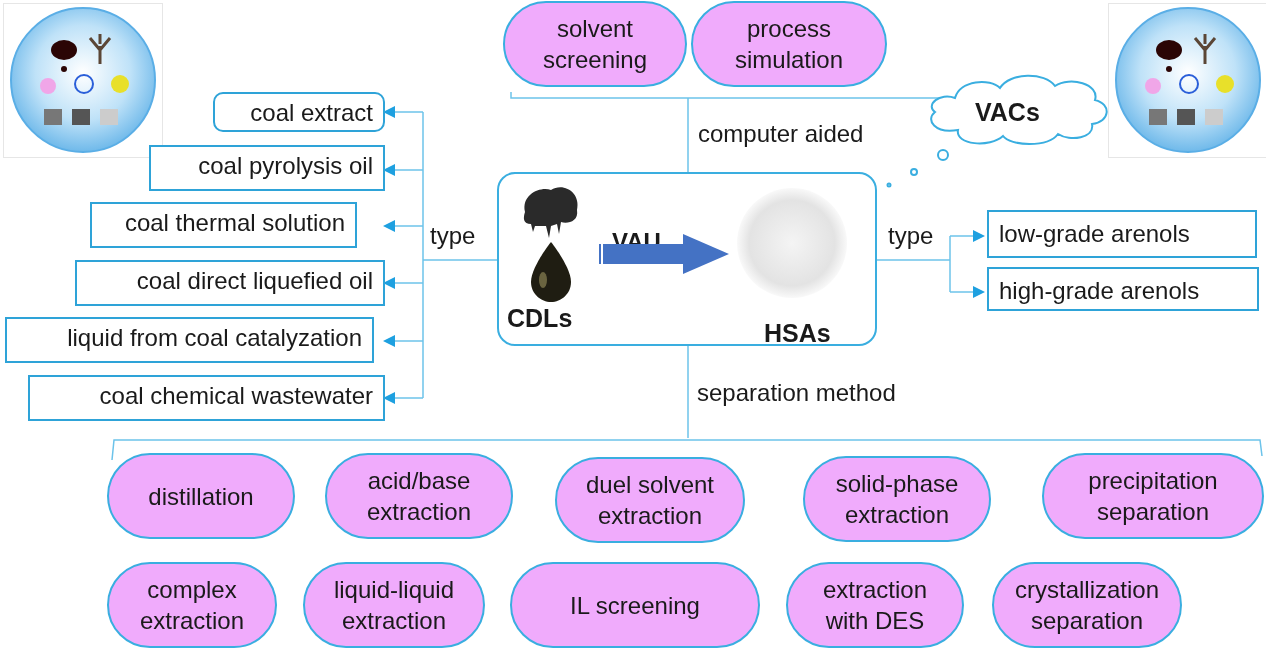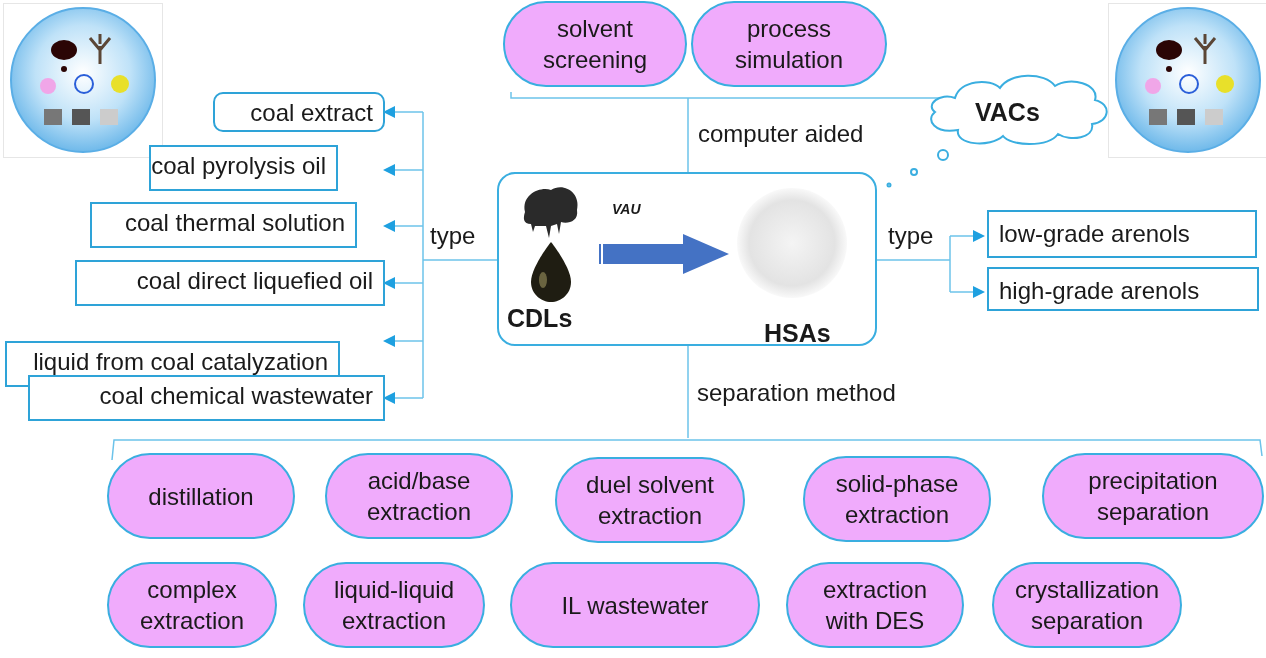--- a/index.html
+++ b/index.html
@@ -115,37 +115,37 @@
 <div class="label bold" style="left:975px;top:98px;font-size:25px;">VACs</div>
 
 <div class="abs" style="left:497px;top:172px;width:380px;height:174px;border:2px solid #3aaee0;border-radius:18px;box-sizing:border-box;background:#fff;">
 
   <svg class="abs" style="left:22px;top:8px;" width="60" height="122">
     <path d="M4 30 C0 12 20 4 30 8 C42 0 60 10 56 28 C58 40 46 42 40 40 L38 52 L36 42 L30 44 L28 56 L25 44 L14 44 L12 50 L10 42 C2 42 2 36 4 30 Z" fill="#2a2a2a"></path>
     <path d="M30 60 C30 60 10 85 10 100 C10 112 20 120 30 120 C40 120 50 112 50 100 C50 85 30 60 30 60 Z" fill="#1f1d12"></path>
     <ellipse cx="22" cy="98" rx="4" ry="8" fill="#6a6440"></ellipse>
   </svg>
   <div class="label bold" style="left:8px;top:130px;font-size:25px;">CDLs</div>
-  <div class="label bold" style="left:113px;top:27px;font-size:14px;font-style:italic;">VAU</div>
+  <div class="label bold" style="left:113px;top:54px;font-size:24px;">VAU</div>
   <svg class="abs" style="left:96px;top:60px;" width="140" height="42">
     <rect x="4" y="10" width="84" height="20" fill="#4472c4"></rect>
     <rect x="6" y="10" width="2" height="20" fill="#fff"></rect>
     <polygon points="88,0 134,20 88,40" fill="#4472c4"></polygon>
   </svg>
 
   <div class="abs" style="left:238px;top:14px;width:110px;height:110px;border-radius:50%;background:radial-gradient(circle, #f4f4f4 0%, #e3e3e3 55%, rgba(255,255,255,0) 75%);"></div>
   <div class="label bold" style="left:265px;top:130px;font-size:25px;margin-top:15px;">HSAs</div>
 </div>
 
 <div class="label" style="left:430px;top:222px;">type</div>
 <div class="rect-box" style="left:213px;top:92px;width:172px;height:40px;border-radius:10px;">coal extract</div>
-<div class="rect-box" style="left:149px;top:145px;width:189px;height:46px;">coal pyrolysis oil</div>
+<div class="rect-box" style="left:149px;top:145px;width:236px;height:46px;">coal pyrolysis oil</div>
 <div class="rect-box" style="left:90px;top:202px;width:267px;height:46px;">coal thermal solution</div>
 <div class="rect-box" style="left:75px;top:260px;width:310px;height:46px;">coal direct liquefied oil</div>
-<div class="rect-box" style="left:5px;top:317px;width:335px;height:46px;margin-top:24px;">liquid from coal catalyzation</div>
+<div class="rect-box" style="left:5px;top:317px;width:369px;height:46px;">liquid from coal catalyzation</div>
 <div class="rect-box" style="left:28px;top:375px;width:357px;height:46px;">coal chemical wastewater</div>
 
 <div class="label" style="left:888px;top:222px;">type</div>
 <div class="rect-box" style="left:987px;top:210px;width:270px;height:48px;text-align:left;padding-left:10px;line-height:44px;">low-grade arenols</div>
 <div class="rect-box" style="left:987px;top:267px;width:272px;height:44px;text-align:left;padding-left:10px;line-height:44px;">high-grade arenols</div>
 
 <div class="label" style="left:697px;top:379px;">separation method</div>
 
 <div class="pill" style="left:107px;top:453px;width:188px;height:86px;">
     <span>distillation</span>
@@ -169,21 +169,21 @@
 
 <div class="pill" style="left:107px;top:562px;width:170px;height:86px;">
     <span>complex
 extraction</span>
   </div>
 <div class="pill" style="left:303px;top:562px;width:182px;height:86px;">
     <span>liquid-liquid
 extraction</span>
   </div>
 <div class="pill" style="left:510px;top:562px;width:250px;height:86px;">
-    <span>IL wastewater</span>
+    <span>IL screening</span>
   </div>
 <div class="pill" style="left:786px;top:562px;width:178px;height:86px;">
     <span>extraction
 with DES</span>
   </div>
 <div class="pill" style="left:992px;top:562px;width:190px;height:86px;">
     <span>crystallization
 separation</span>
   </div>
 

